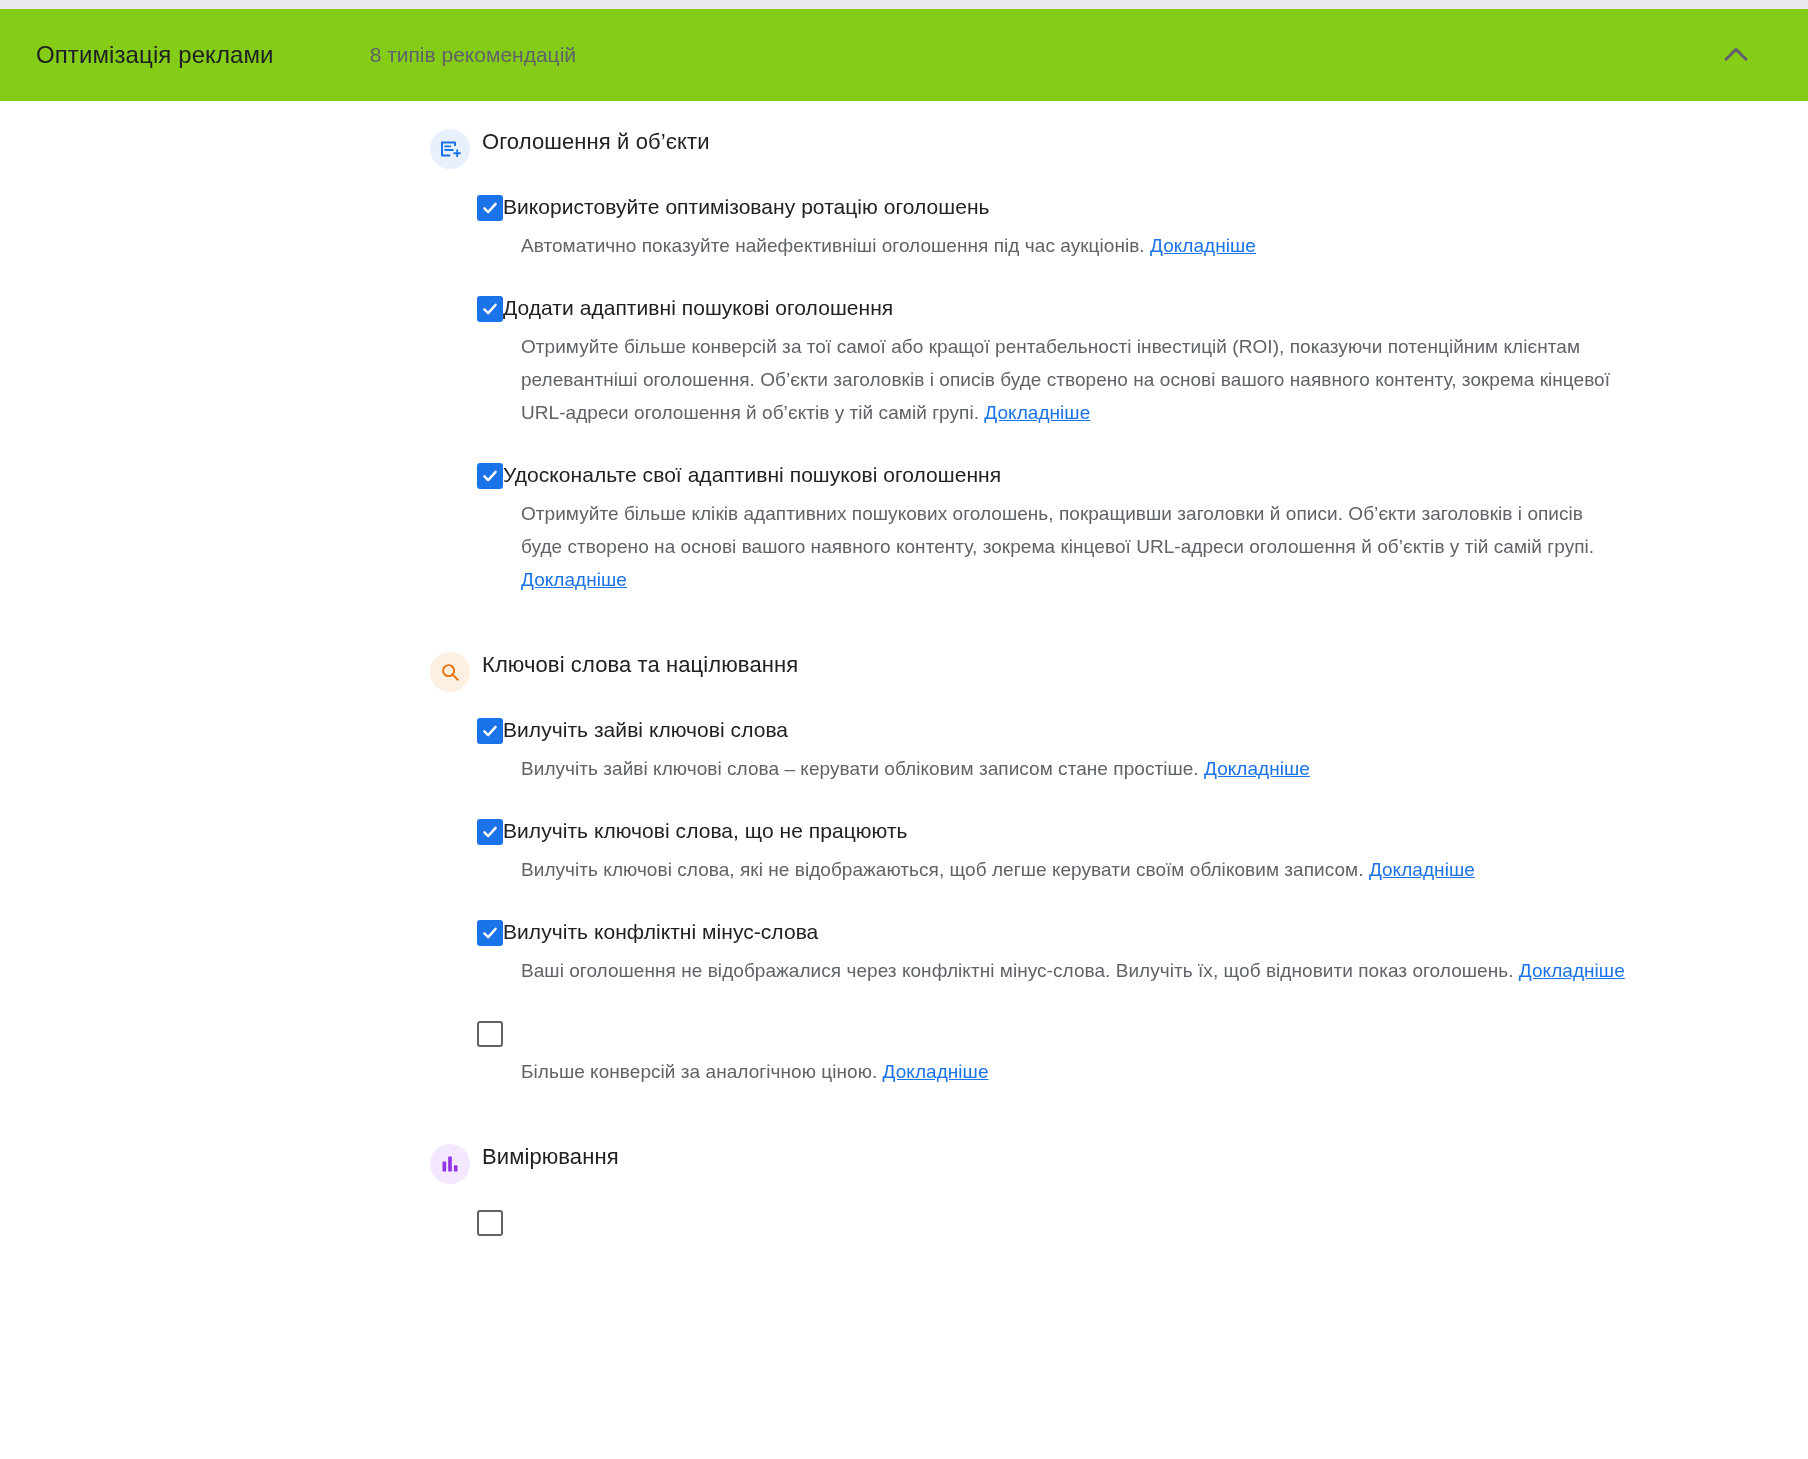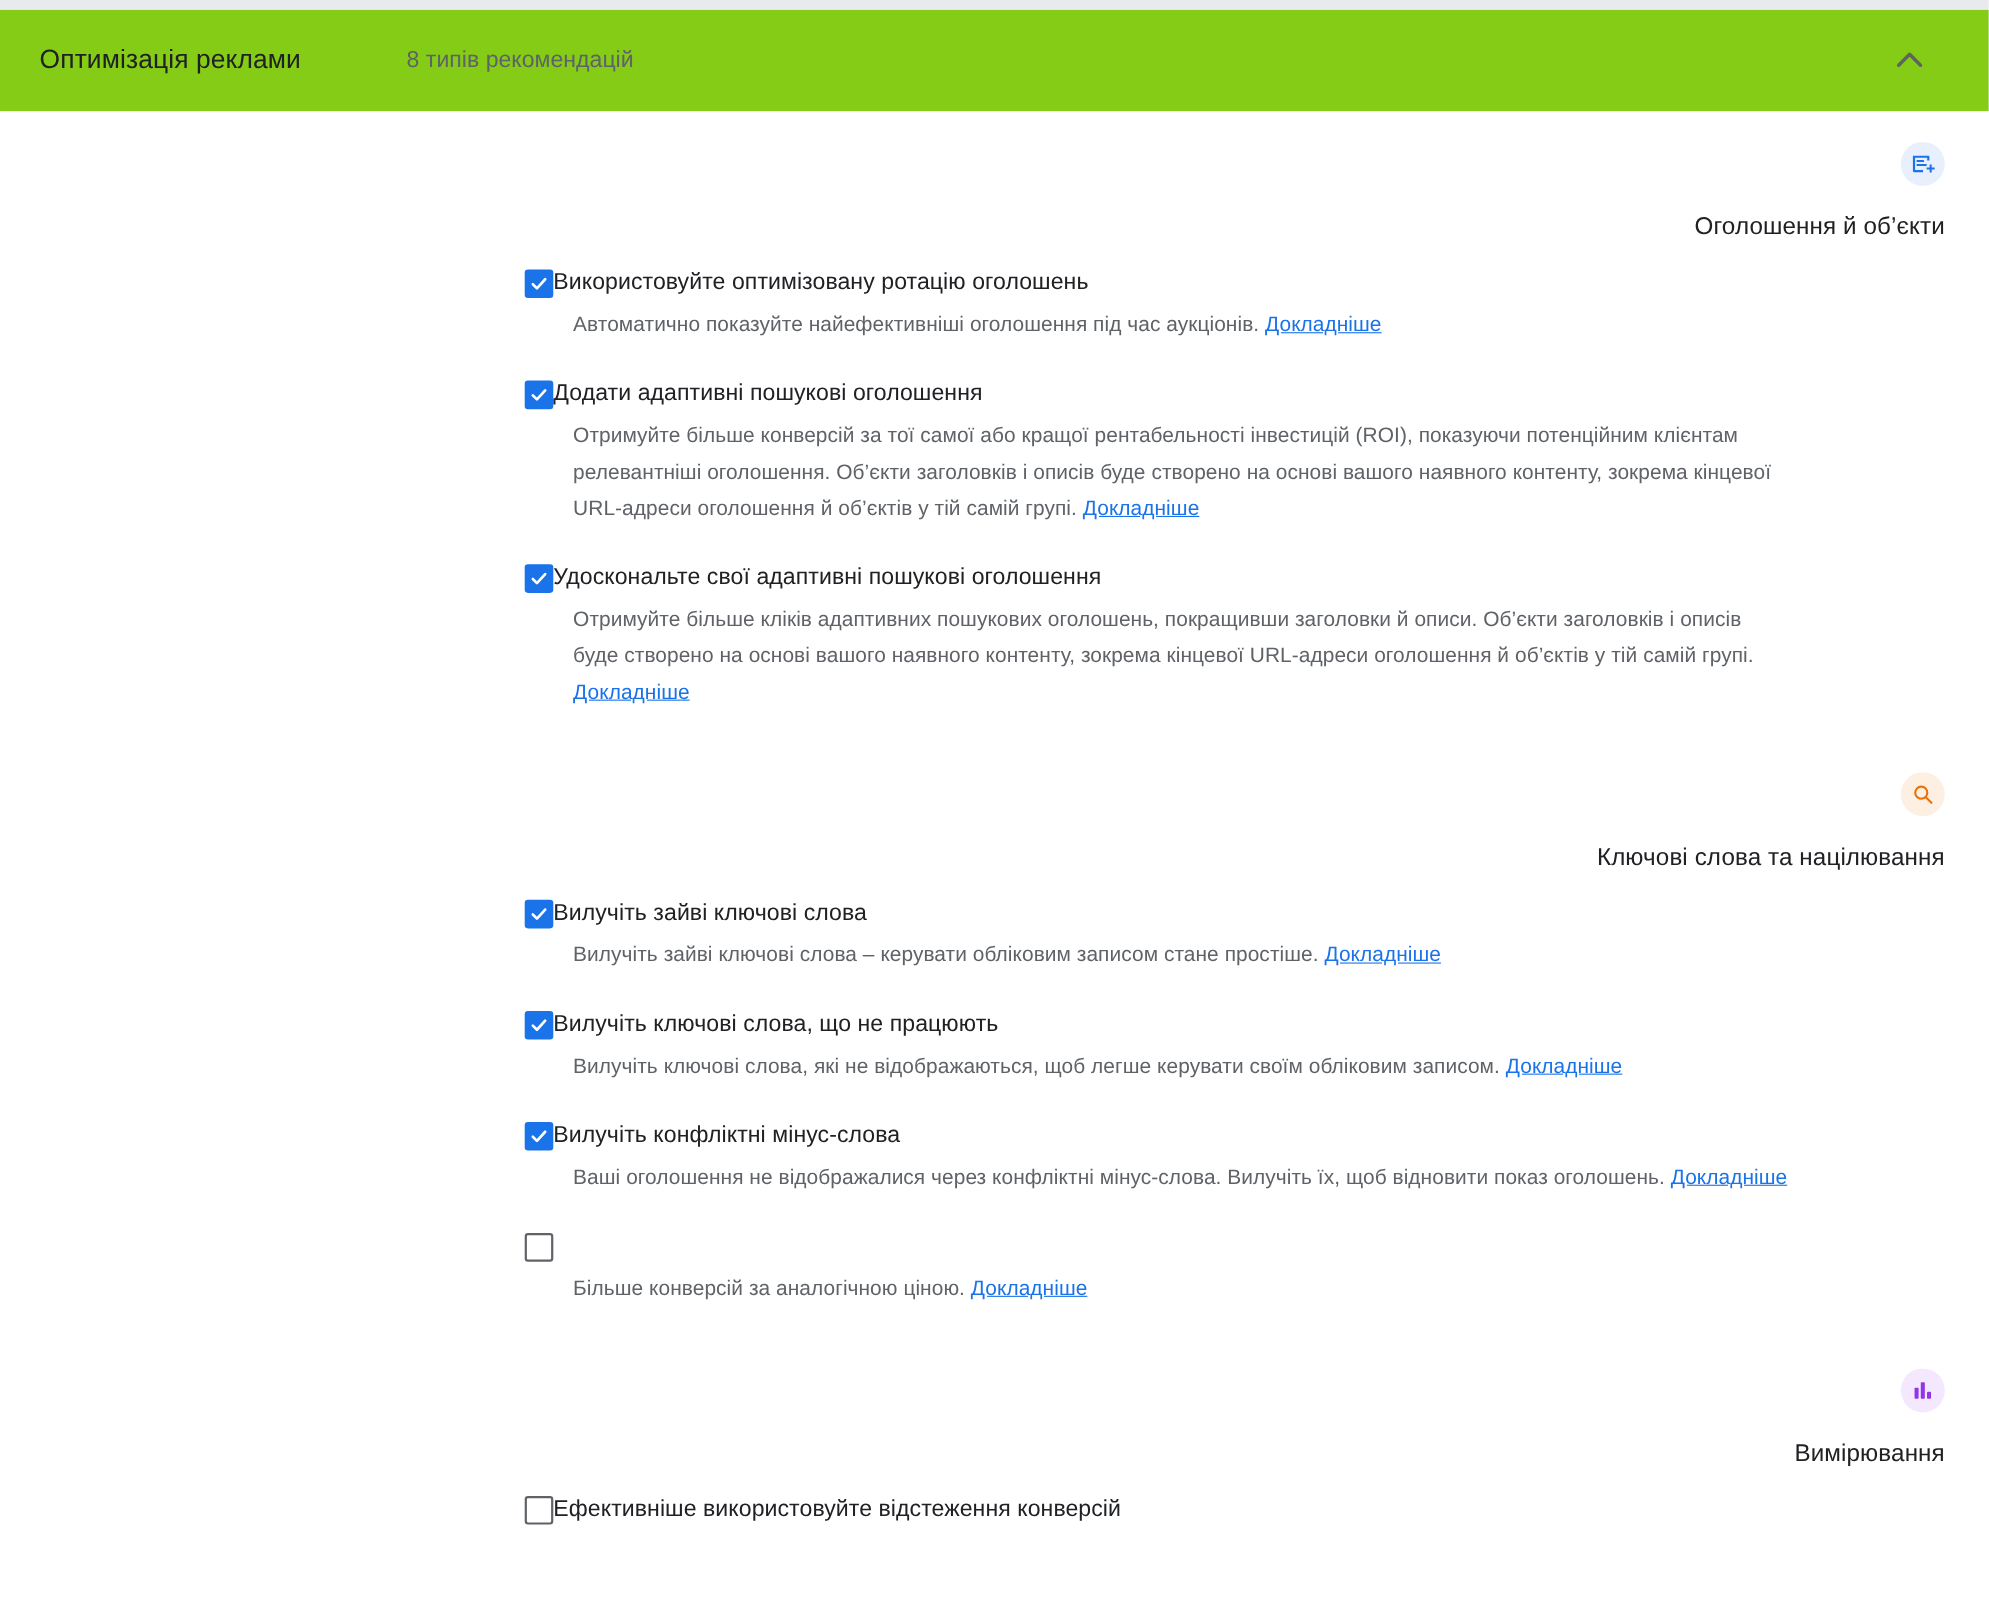--- a/index.html
+++ b/index.html
@@ -57,24 +57,23 @@
 
   
   .panel-body {
     padding-left: 430px;
     padding-right: 40px;
     padding-top: 28px;
   }
   .section { margin-bottom: 6px; }
   .section-header {
     display: flex;
-    align-items: flex-end;
-    gap: 24px;
+    align-items: flex-start;
+    gap: 12px;
     margin-bottom: 24px;
-    flex-direction: column;
   }
   .section-icon {
     width: 40px; height: 40px;
     border-radius: 50%;
     display: flex; align-items: center; justify-content: center;
     flex: 0 0 40px;
   }
   .section-icon svg { display: block; }
   .section-title {
     font-size: 22px;
@@ -256,18 +255,17 @@
             <rect x="9.8" y="3" width="4.4" height="18" rx="1"></rect>
             <rect x="16.6" y="13.5" width="4.4" height="7.5" rx="1"></rect>
           </svg>
         </span>
         <span class="section-title">Вимірювання</span>
       </div>
       <div class="items">
         <div class="item">
           <div class="item-row">
             <span class="checkbox unchecked"></span>
-            <span class="item-label">Ефективніше використовуйте відстеження конверсій</span>
           </div>
         </div>
       </div>
     </div>
   </div>
 
 </body></html>

